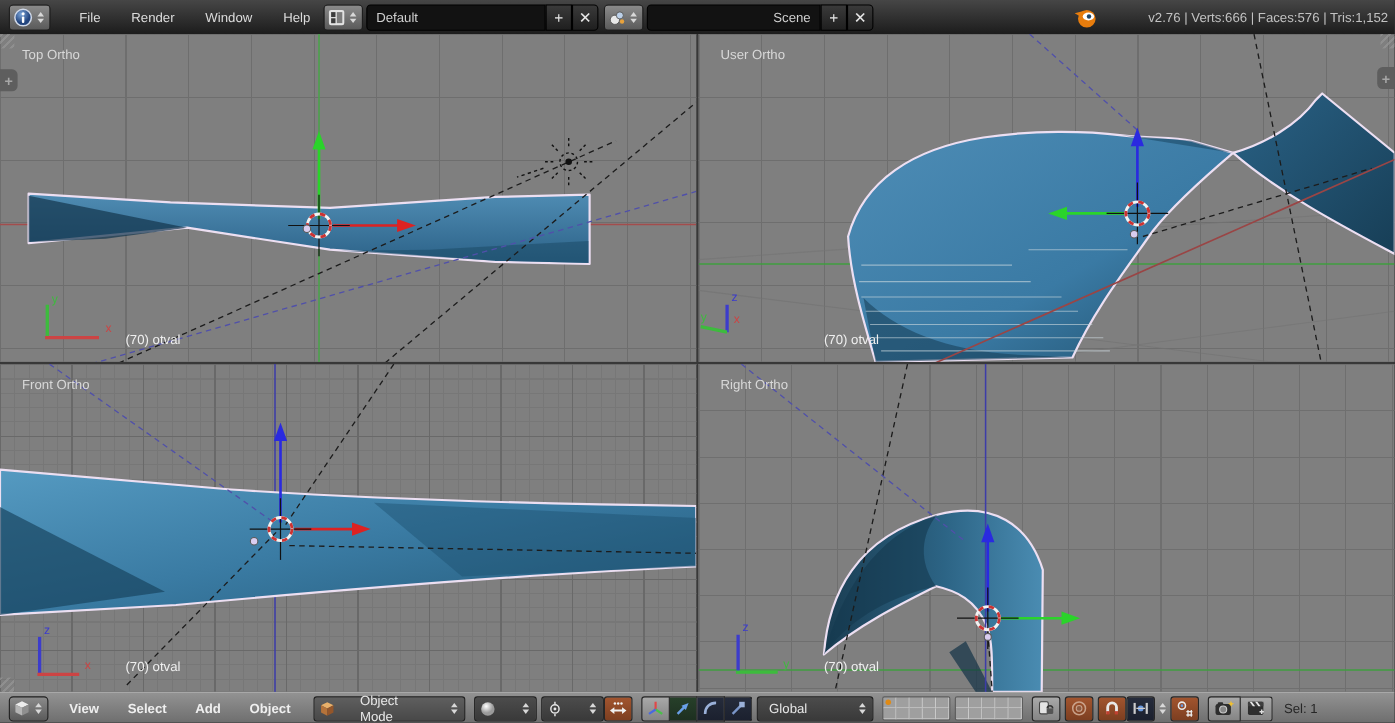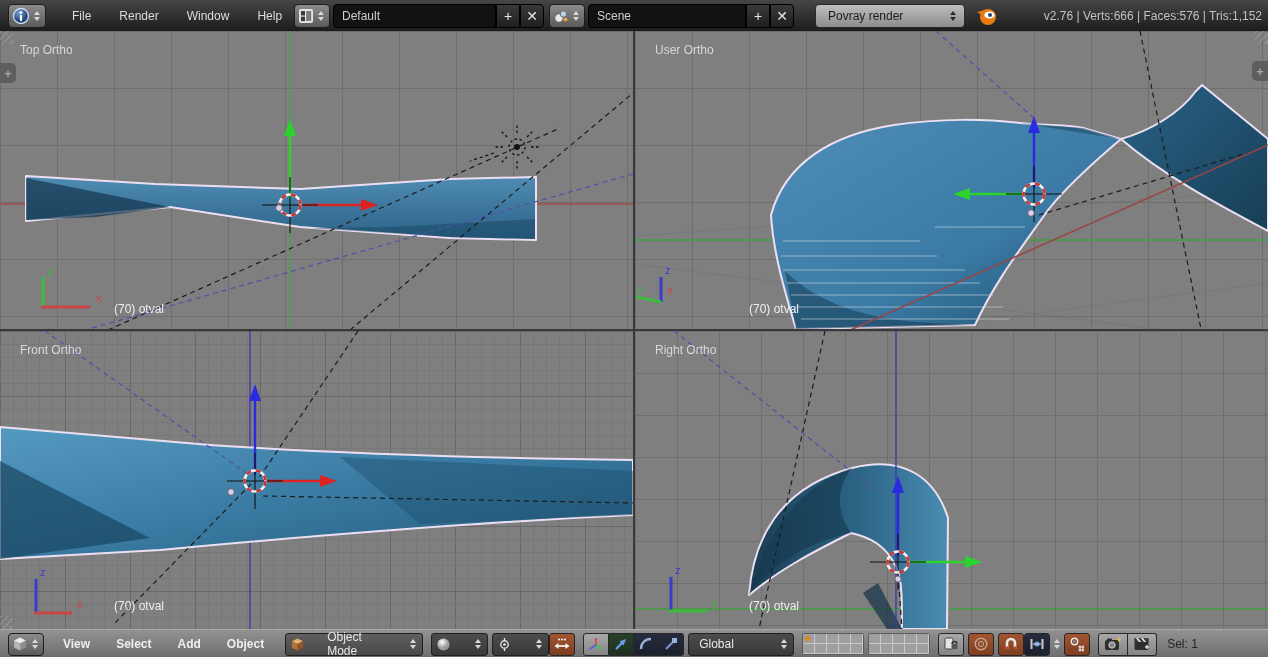--- a/index.html
+++ b/index.html
@@ -128,36 +128,27 @@
         <svg width="16" height="16" viewBox="0 0 16 16">
           <circle cx="6" cy="10" r="4.2" fill="#e8e8e8" stroke="#555" stroke-width="0.8"></circle>
           <circle cx="10.5" cy="6" r="3.2" fill="#bcd0e8" stroke="#555" stroke-width="0.8"></circle>
           <circle cx="12.5" cy="11.5" r="2" fill="#e8a23c"></circle>
         </svg>
         <span class="stepper">
           <span class="tri-u"></span>
           <span class="tri-d"></span>
         </span>
       </div>
-      <div class="id-field" style="width:140px;margin-left:3px;">
+      <div class="id-field" style="width:140px;margin-left:3px;justify-content:flex-end;">
         <span>Scene</span>
       </div>
       <div class="sq-btn">+</div>
       <div class="sq-btn last">✕</div>
     </div>
 
-    <div class="hrow" style="left:815px;">
-      <div class="lite-drop" style="width:130px;justify-content:space-between;">
-        <span>Povray render</span>
-        <span class="stepper">
-          <span class="tri-u tri-dark"></span>
-          <span class="tri-d tri-dark"></span>
-        </span>
-      </div>
-    </div>
     <div class="hrow" style="left:975px;">
       <svg width="24" height="24" viewBox="0 0 24 24">
         <circle cx="13" cy="13" r="8" fill="#e87d0d"></circle>
         <ellipse cx="14.5" cy="11" rx="5.2" ry="3.6" fill="#fff"></ellipse>
         <circle cx="15" cy="11" r="2" fill="#1f4668"></circle>
         <path d="M2,8 L10,6 L7,11 Z" fill="#e87d0d"></path>
       </svg>
     </div>
     <div id="stats">v2.76 | Verts:666 | Faces:576 | Tris:1,152</div>
   </div>

